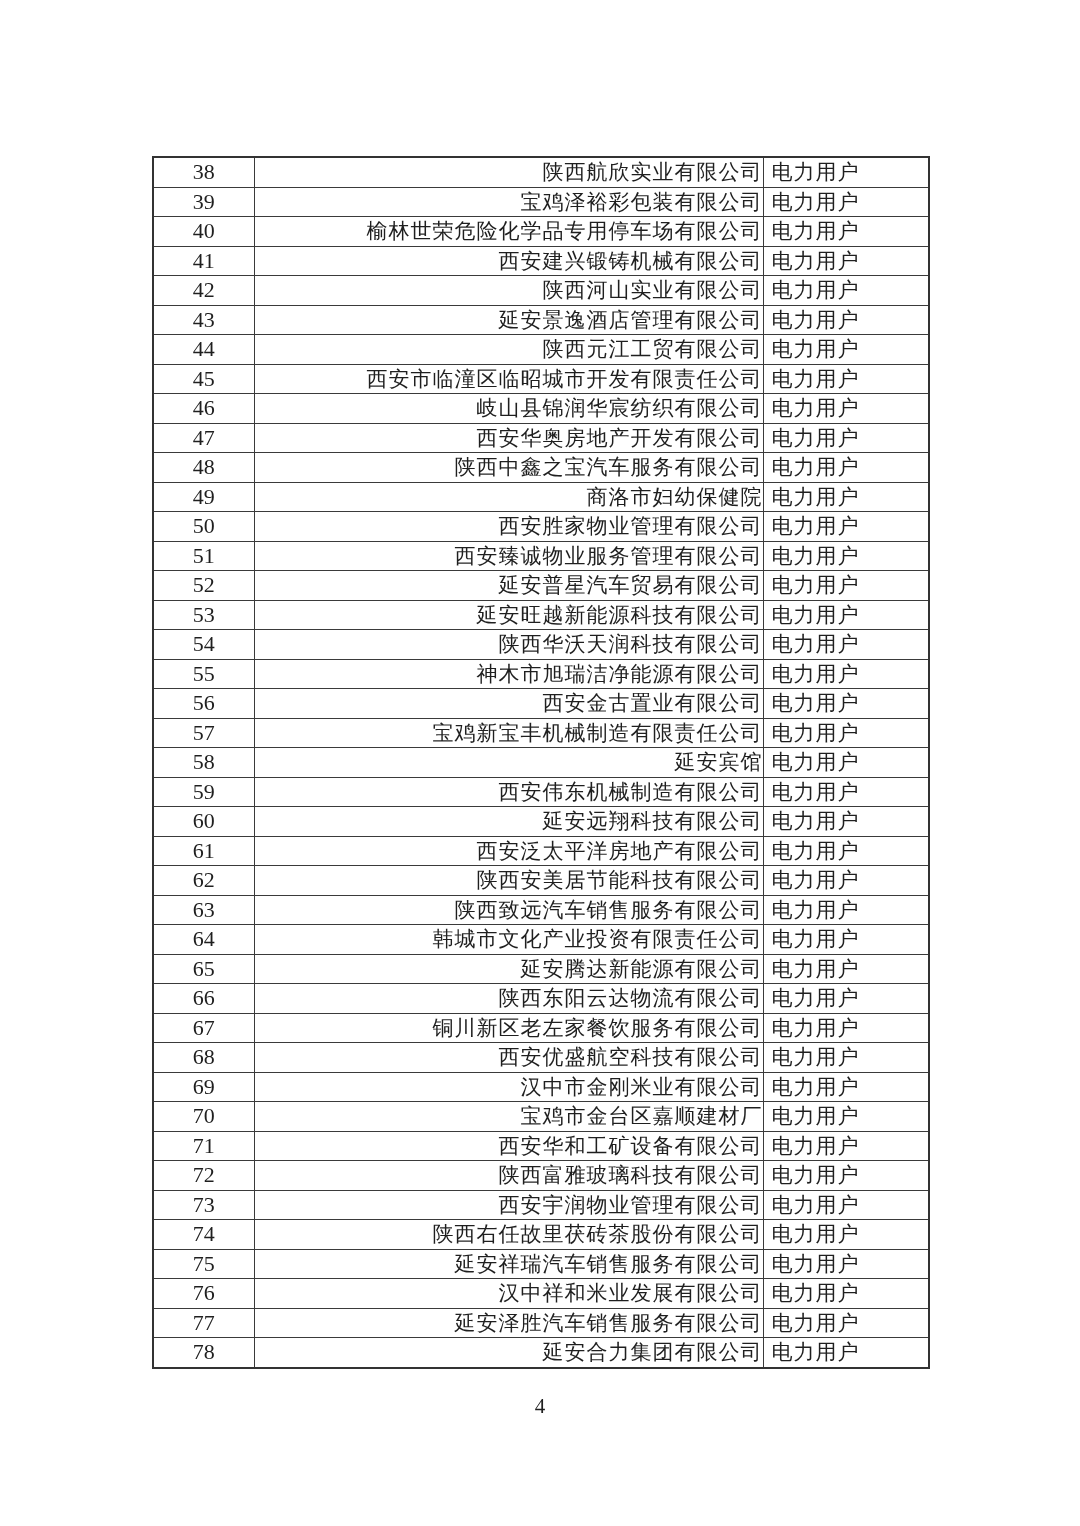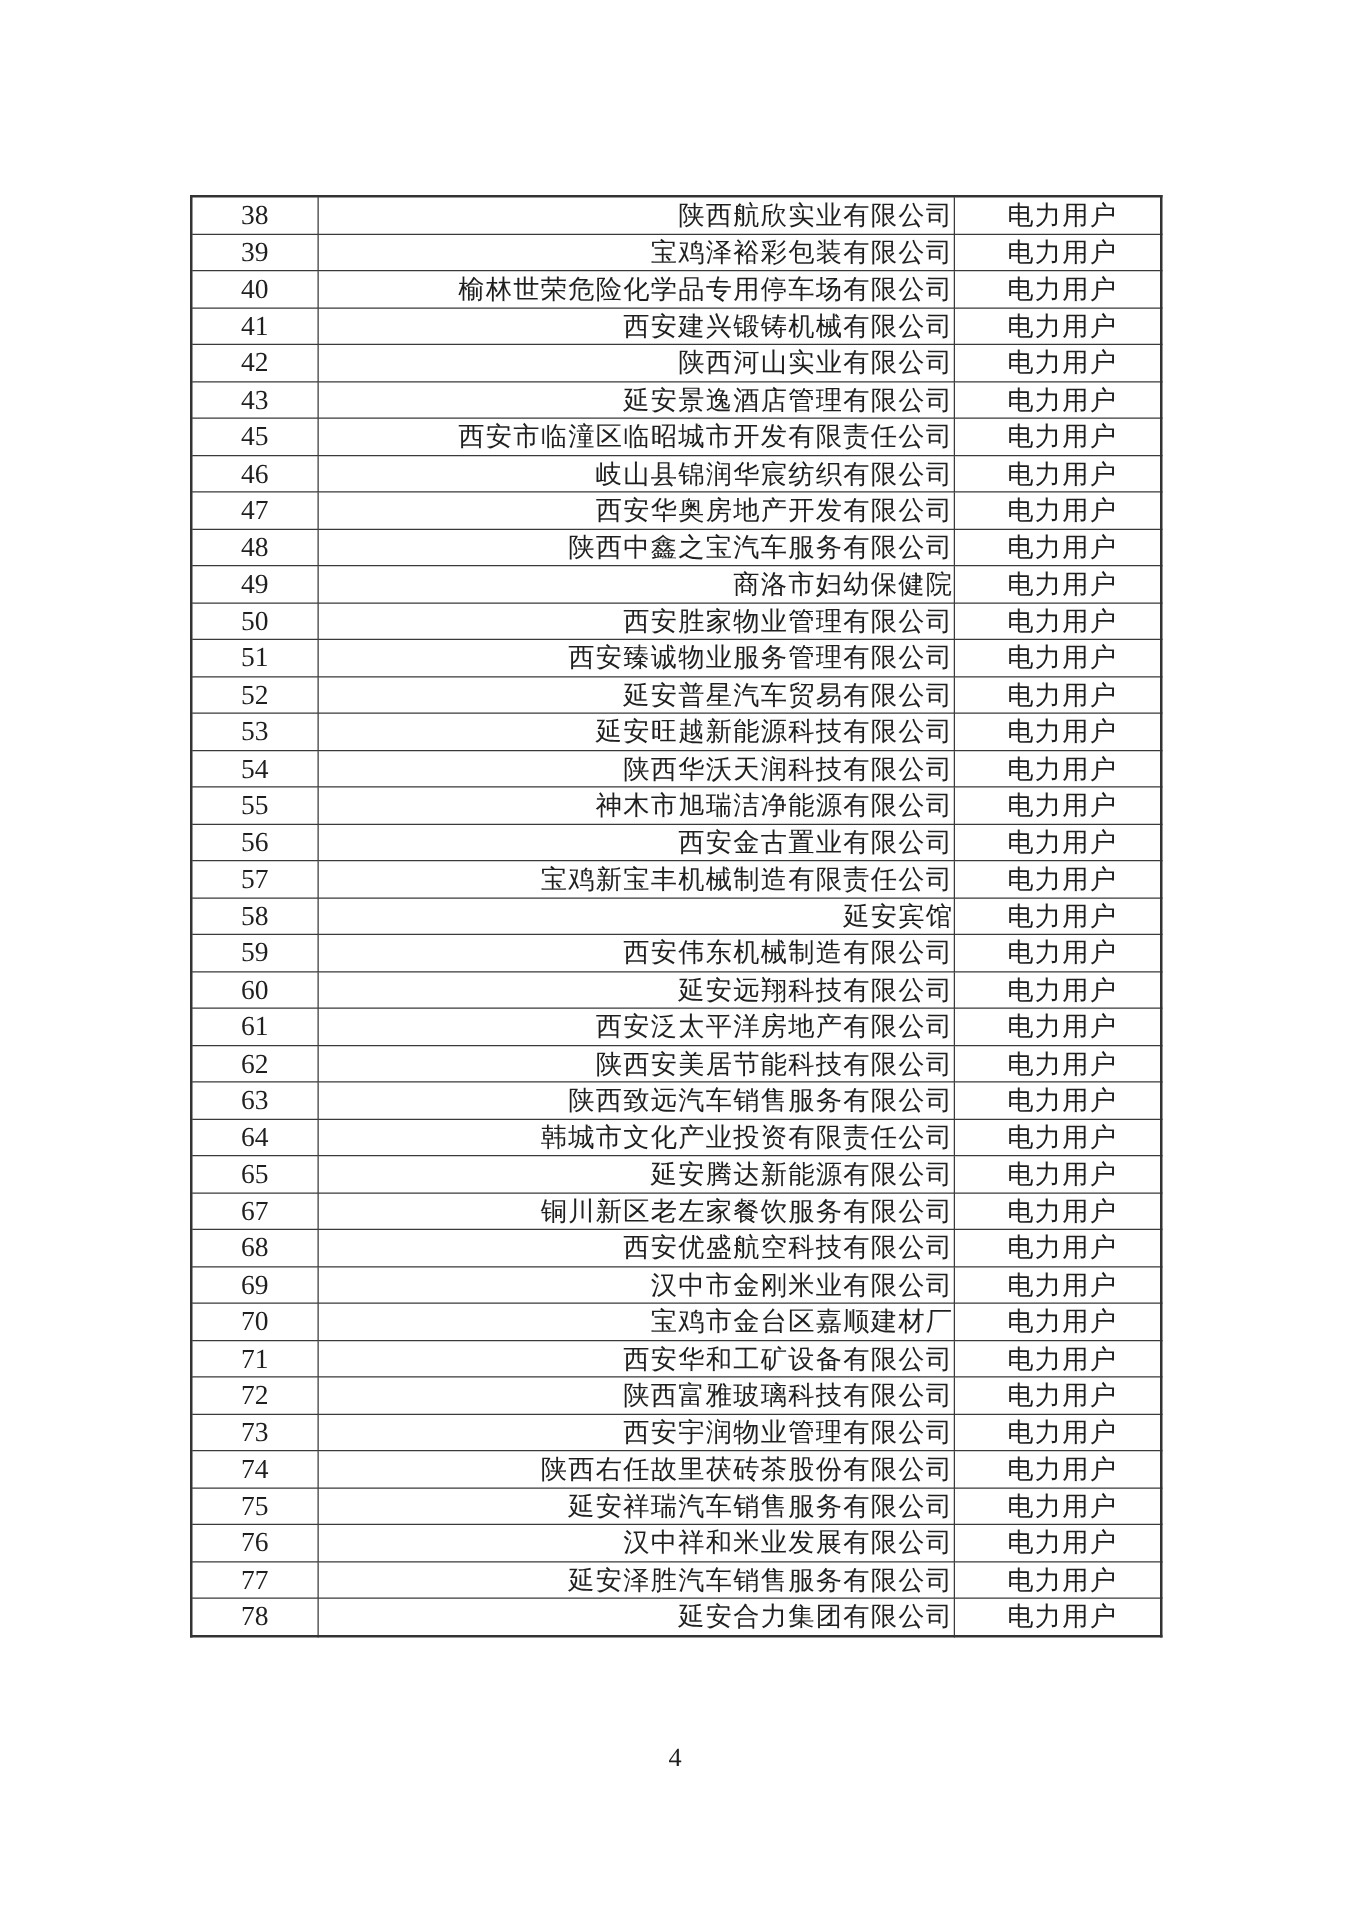--- a/index.html
+++ b/index.html
@@ -47,21 +47,21 @@
   table.user-table td:nth-child(1) {
     text-align: center;
     font-size: 22px;
     letter-spacing: 0;
   }
   table.user-table td:nth-child(2) {
     text-align: right;
     padding-left: 8px;
   }
   table.user-table td:nth-child(3) {
-    text-align: center;
+    text-align: left;
     padding-left: 8px;
   }
   .page-footer {
     position: absolute;
     top: 1394px;
     left: 0;
     width: 1080px;
     text-align: center;
     font-size: 21px;
     color: #1f1f1f;
@@ -103,20 +103,25 @@
           <td>42</td>
           <td>陕西河山实业有限公司</td>
           <td>电力用户</td>
         </tr>
         <tr>
           <td>43</td>
           <td>延安景逸酒店管理有限公司</td>
           <td>电力用户</td>
         </tr>
         <tr>
+          <td>44</td>
+          <td>陕西元江工贸有限公司</td>
+          <td>电力用户</td>
+        </tr>
+        <tr>
           <td>45</td>
           <td>西安市临潼区临昭城市开发有限责任公司</td>
           <td>电力用户</td>
         </tr>
         <tr>
           <td>46</td>
           <td>岐山县锦润华宸纺织有限公司</td>
           <td>电力用户</td>
         </tr>
         <tr>
@@ -208,20 +213,25 @@
           <td>64</td>
           <td>韩城市文化产业投资有限责任公司</td>
           <td>电力用户</td>
         </tr>
         <tr>
           <td>65</td>
           <td>延安腾达新能源有限公司</td>
           <td>电力用户</td>
         </tr>
         <tr>
+          <td>66</td>
+          <td>陕西东阳云达物流有限公司</td>
+          <td>电力用户</td>
+        </tr>
+        <tr>
           <td>67</td>
           <td>铜川新区老左家餐饮服务有限公司</td>
           <td>电力用户</td>
         </tr>
         <tr>
           <td>68</td>
           <td>西安优盛航空科技有限公司</td>
           <td>电力用户</td>
         </tr>
         <tr>

